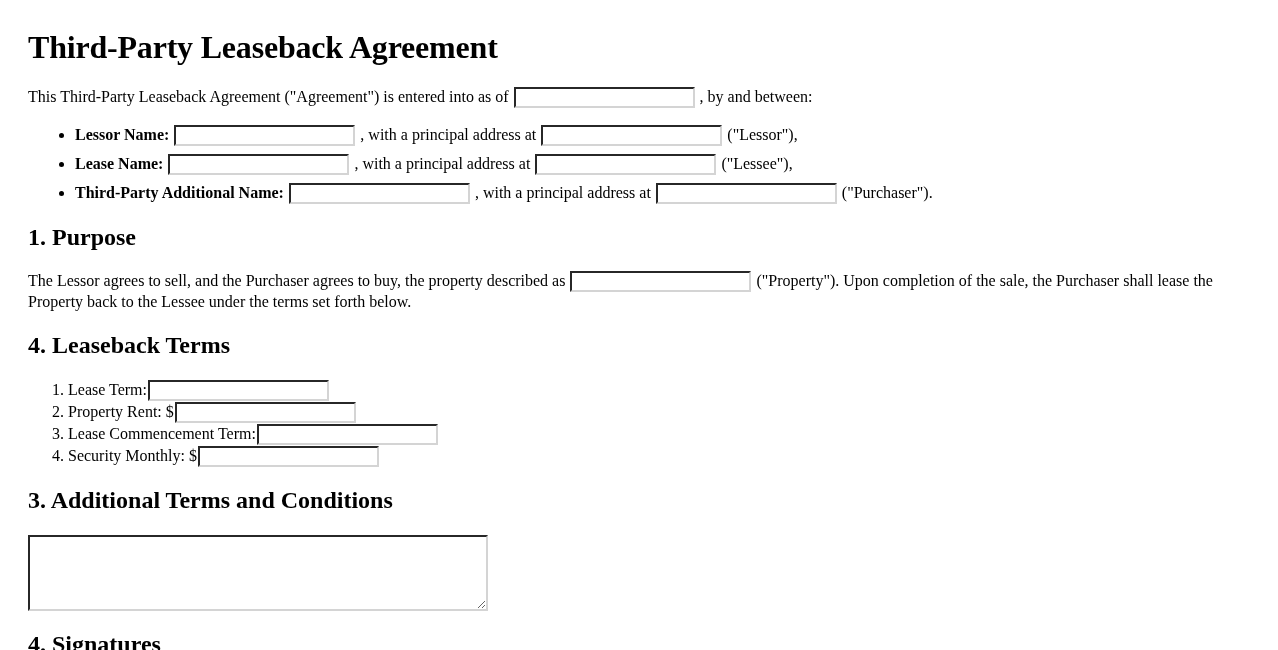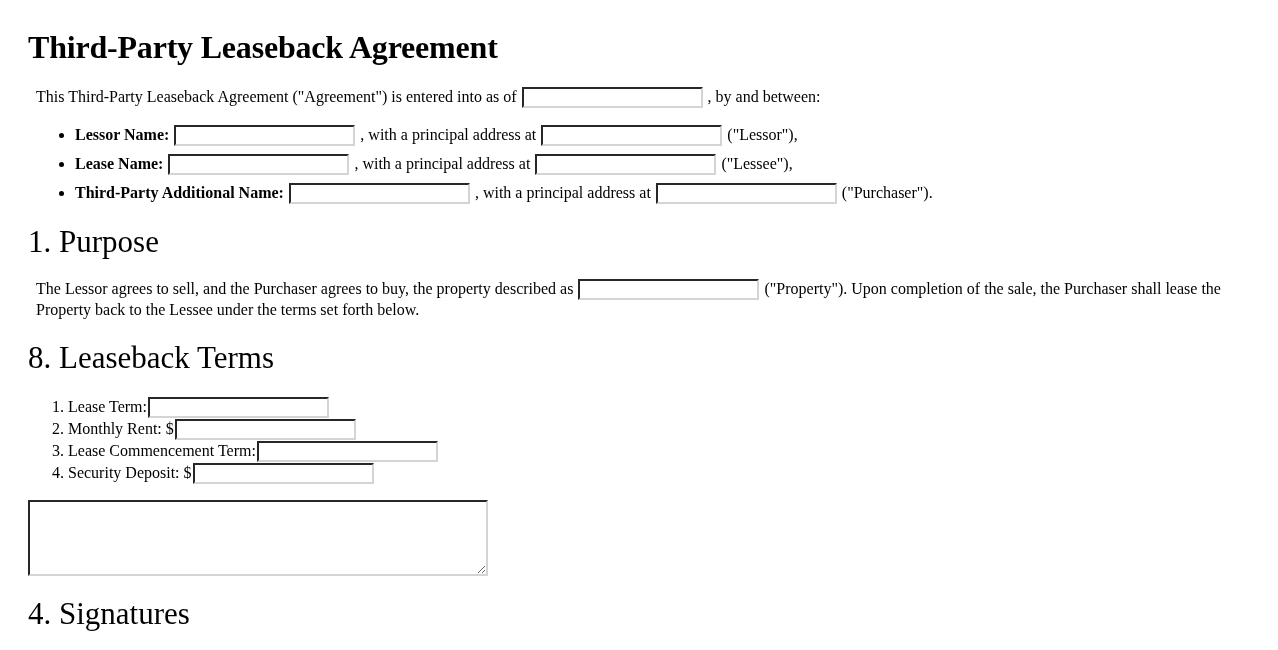--- a/index.html
+++ b/index.html
@@ -22,27 +22,27 @@
   }
 
   h1.doc-title {
     font-size: 32px;
     font-weight: bold;
     margin: 21px 0 21px 0;
     line-height: 1.15;
     letter-spacing: -0.2px;
   }
   h2.section-title {
-    font-size: 31px;
-    font-weight: normal;
+    font-size: 24px;
+    font-weight: bold;
     margin: 20px 0 20px 0;
     line-height: 1.15;
   }
   p.para {
-    margin: 16px 8px;
+    margin: 16px 0;
     line-height: 19.5px;
     font-size: 16px;
   }
 
   ul.party-list {
     margin: 16px 0;
     padding-left: 40px;
     list-style-type: disc;
   }
   ul.party-list > li {
@@ -146,42 +146,43 @@
   </ul>
 
   <h2 class="section-title">1. Purpose</h2>
 
   <p class="para">
     <span>The Lessor agrees to sell, and the Purchaser agrees to buy, the property described as</span>
     <input class="txt" type="text" value="" style="">
     <span>("Property"). Upon completion of the sale, the Purchaser shall lease the Property back to the Lessee under the terms set forth below.</span>
   </p>
 
-  <h2 class="section-title">8. Leaseback Terms</h2>
+  <h2 class="section-title">4. Leaseback Terms</h2>
 
   <ol class="terms-list">
 
     <li>
       <span>Lease Term:</span><span></span><input class="txt" type="text" value="" style="">
     </li>
 
     <li>
-      <span>Monthly Rent:</span> <span>$</span><input class="txt" type="text" value="" style="">
+      <span>Property Rent:</span> <span>$</span><input class="txt" type="text" value="" style="">
     </li>
 
     <li>
       <span>Lease Commencement Term:</span><span></span><input class="txt" type="text" value="" style="">
     </li>
 
     <li>
-      <span>Security Deposit:</span> <span>$</span><input class="txt" type="text" value="" style="">
+      <span>Security Monthly:</span> <span>$</span><input class="txt" type="text" value="" style="">
     </li>
 
   </ol>
 
+  <h2 class="section-title">3. Additional Terms and Conditions</h2>
 
   <div class="area-wrap">
     <textarea class="area" placeholder="" style=""></textarea>
   </div>
 
   <h2 class="section-title sig-heading">4. Signatures</h2>
 
 </div>
 
 </body></html>

